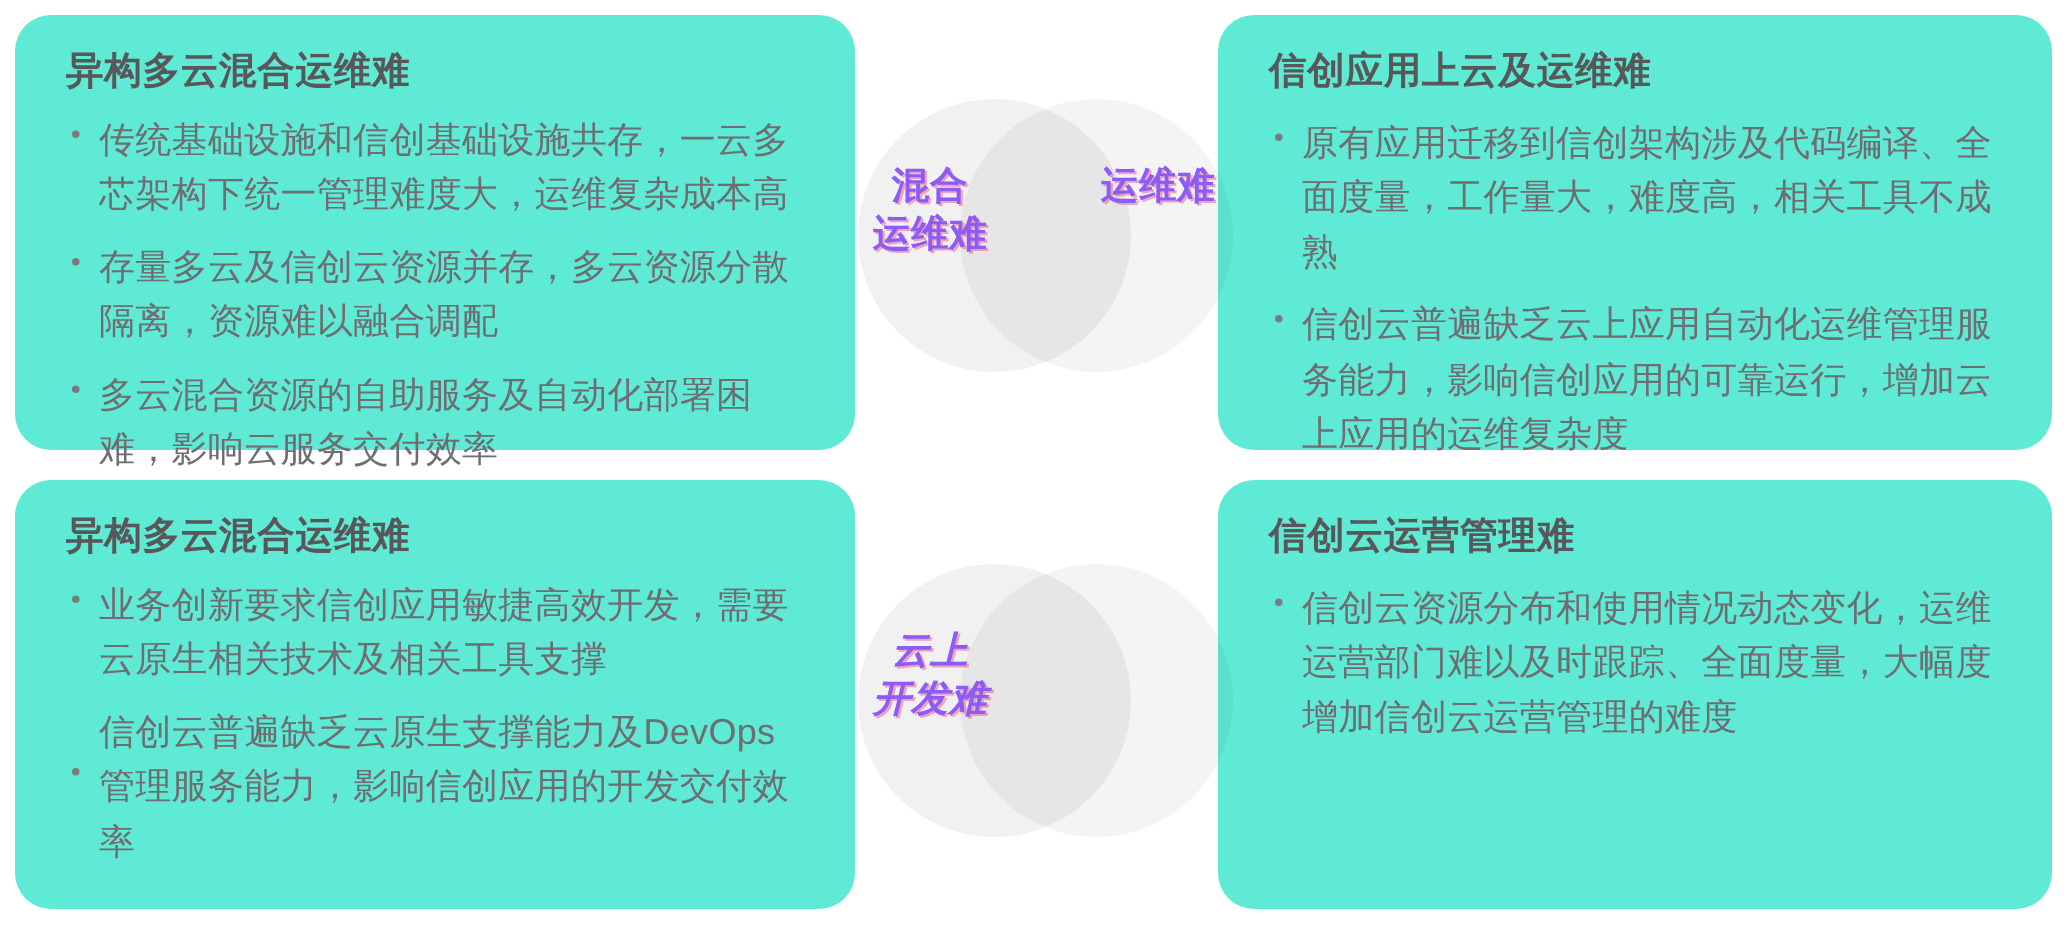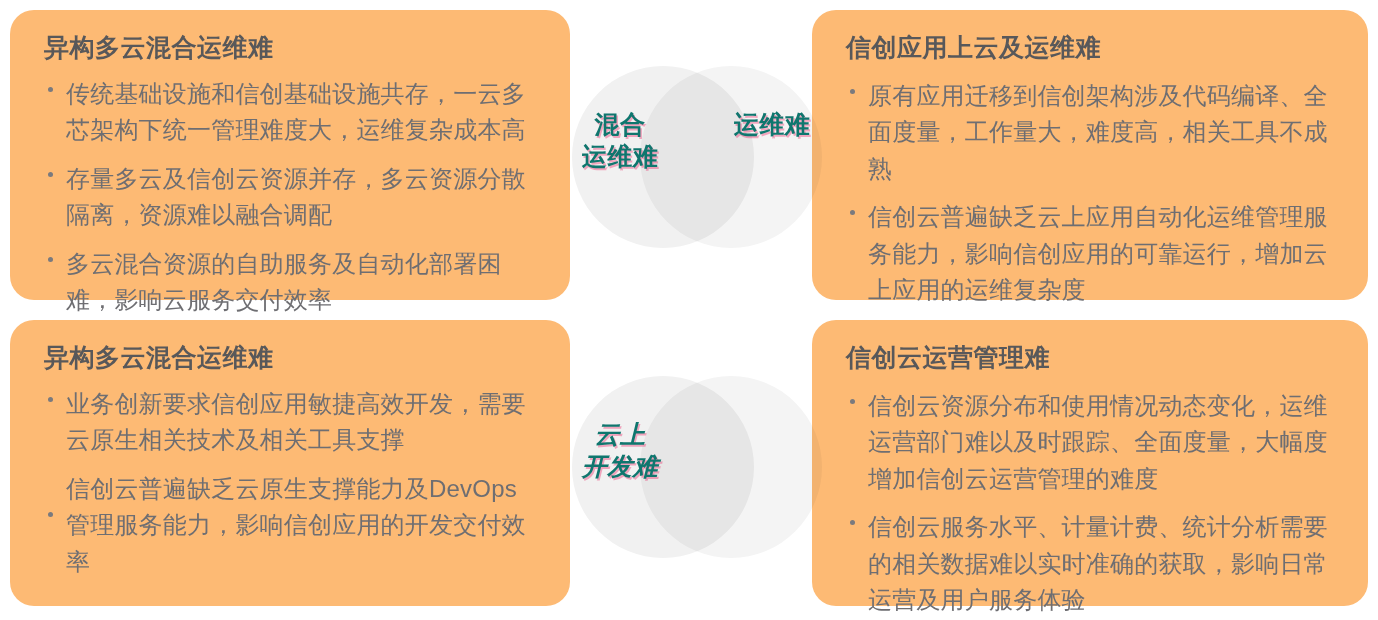--- a/index.html
+++ b/index.html
@@ -17,21 +17,21 @@
 
   .board {
     position: relative;
     width: 1378px;
     height: 620px;
   }
 
   
   .card {
     position: absolute;
-    background: #fdba74;
+    background: #5eead4;
     border-radius: 24px;
     box-sizing: border-box;
     padding: 22px 34px 18px 34px;
   }
   .card-tl { left: 10px;  top: 10px;  width: 560px; height: 290px; }
   .card-tr { left: 812px; top: 10px;  width: 556px; height: 290px; }
   .card-bl { left: 10px;  top: 320px; width: 560px; height: 286px; }
   .card-br { left: 812px; top: 320px; width: 556px; height: 286px; }
 
   .card-title {
@@ -92,21 +92,21 @@
     mix-blend-mode: multiply;
   }
   .venn-circle.left  { left: 0; }
   .venn-circle.right { left: 68px; background: #f4f4f4; }
 
   .venn-label {
     position: absolute;
     top: 42px;
     width: 120px;
     text-align: center;
-    color: #0f766e;
+    color: #8b5cf6;
     font-size: 25px;
     font-weight: bold;
     line-height: 1.28;
     letter-spacing: 0.5px;
     text-shadow: 1.5px 1.5px 0 rgba(236, 20, 90, 0.35);
   }
   .venn-label.left  { left: -12px; }
   .venn-label.right { left: 140px; }
   .venn-label .line { display: block; }
 </style>
@@ -161,24 +161,20 @@
     </ul>
   </div>
 
   <div class="card card-br">
     <div class="card-title">信创云运营管理难</div>
     <ul class="bullets">
       <li class="bullet">
         <span class="bullet-dot"></span>
         <span>信创云资源分布和使用情况动态变化，运维运营部门难以及时跟踪、全面度量，大幅度增加信创云运营管理的难度</span>
       </li>
-      <li class="bullet">
-        <span class="bullet-dot"></span>
-        <span>信创云服务水平、计量计费、统计分析需要的相关数据难以实时准确的获取，影响日常运营及用户服务体验</span>
-      </li>
     </ul>
   </div>
 
   <div class="venn venn-top">
     <div class="venn-circle left"></div>
     <div class="venn-circle right"></div>
     <div class="venn-label left">
       <span class="line">混合</span>
       <span class="line">运维难</span>
     </div>

